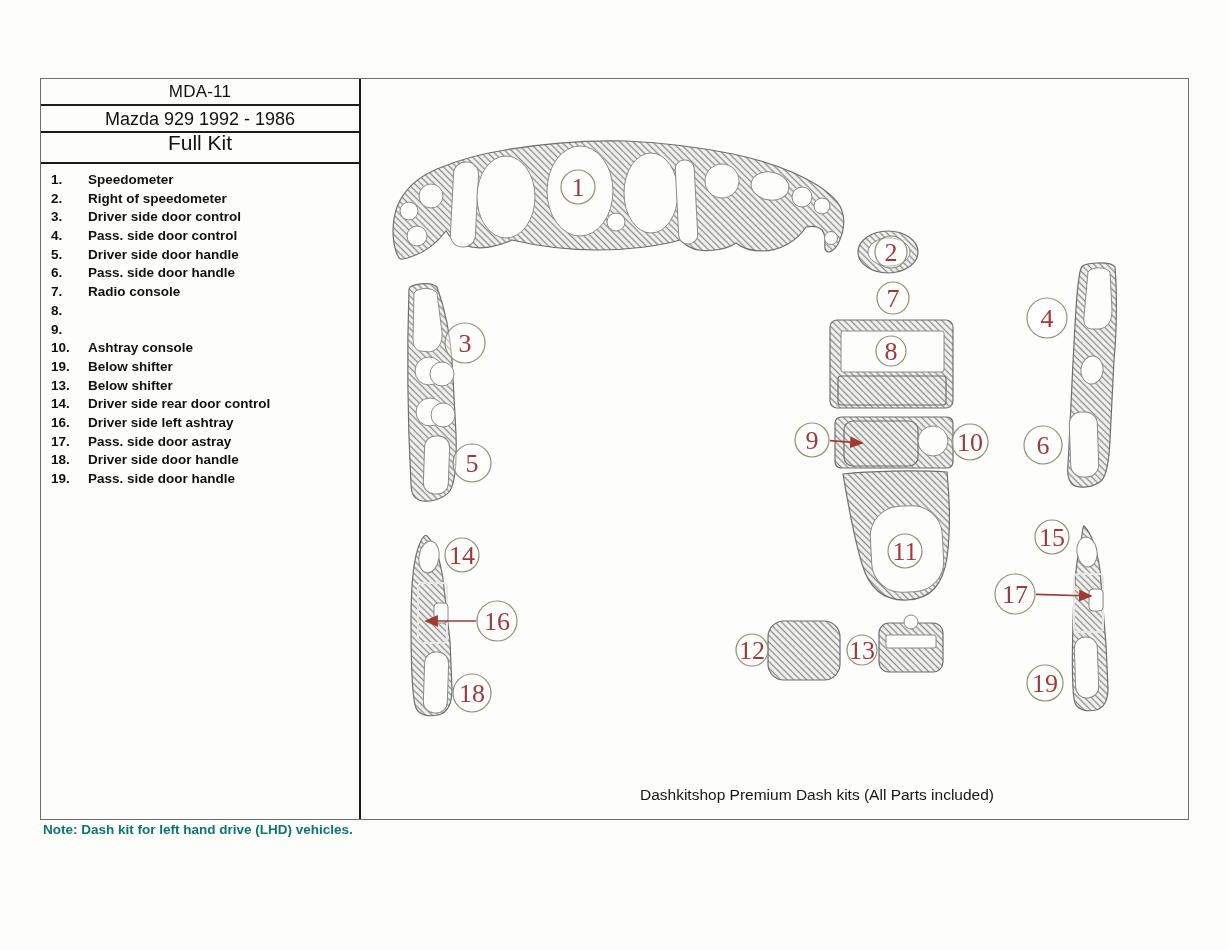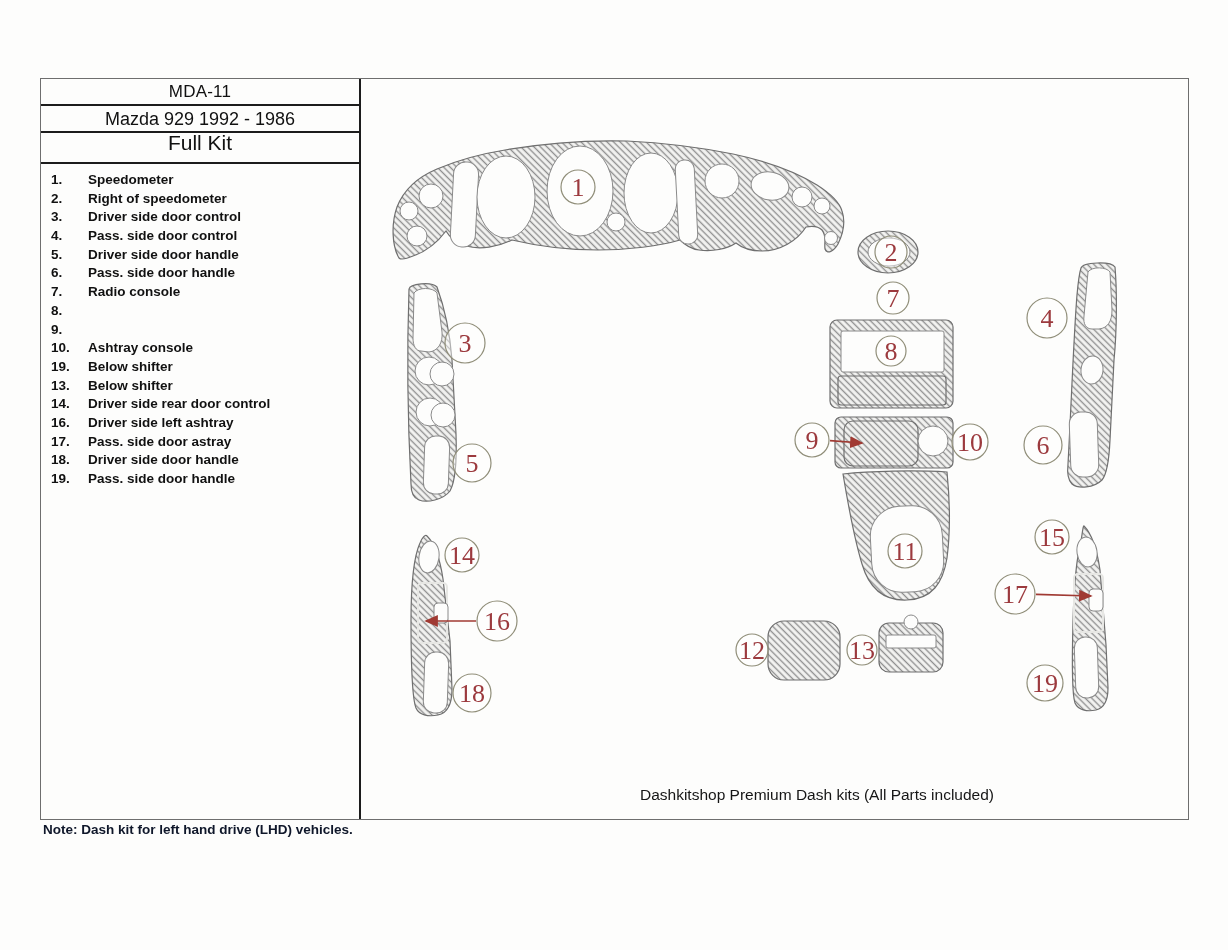--- a/index.html
+++ b/index.html
@@ -23,21 +23,21 @@
   .parts-list{position:absolute;left:0;top:92px;width:100%;}
   .part-row{display:flex;height:18.7px;line-height:18.7px;font-size:13.5px;font-weight:bold;}
   .part-num{width:47px;padding-left:10px;box-sizing:border-box;}
   .part-label{flex:1;}
   .diagram-svg{position:absolute;left:0;top:0;width:1228px;height:950px;}
   .caption{
     position:absolute;left:536px;top:707px;width:480px;text-align:center;
     font-size:15.5px;font-weight:400;color:#161616;
   }
   .note{
-    position:absolute;left:43px;top:822px;font-size:13.5px;font-weight:bold;color:#0f172a;
+    position:absolute;left:43px;top:822px;font-size:13.5px;font-weight:bold;color:#0f766e;
   }
   
   .part{fill:url(#hatch);stroke:#6f6f6f;stroke-width:1.2;}
   .hole{fill:#fdfdfc;stroke:#8a8a8a;stroke-width:1;}
   .inset{fill:none;stroke:#e7e7e4;stroke-width:2;}
   .callout-circle{fill:rgba(255,255,255,.45);stroke:#908e79;stroke-width:1.2;}
   .callout-num{fill:#9c3a3e;font-family:"Liberation Serif",serif;font-size:26px;text-anchor:middle;}
   .arrow{stroke:#a03a33;stroke-width:1.7;fill:none;}
 </style>
 </head>

